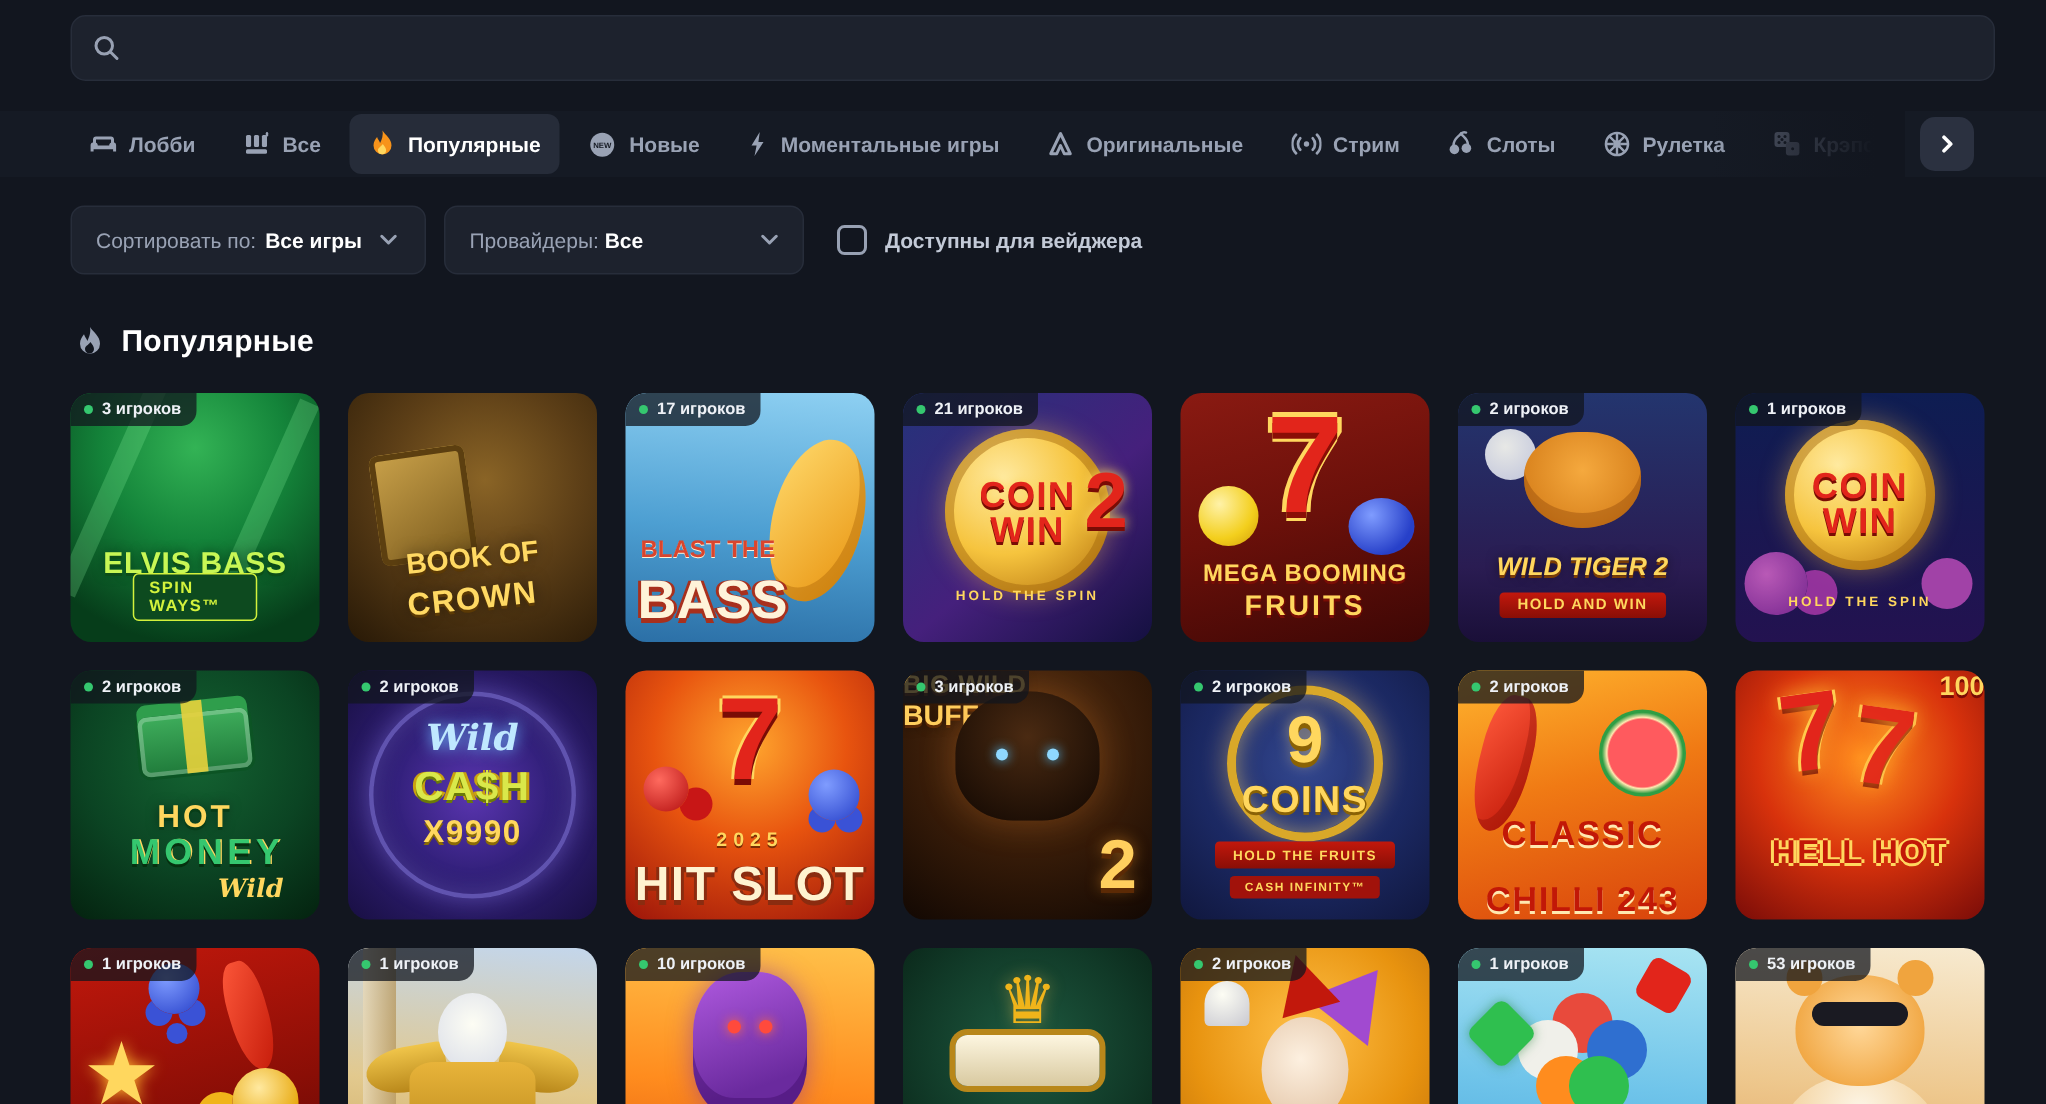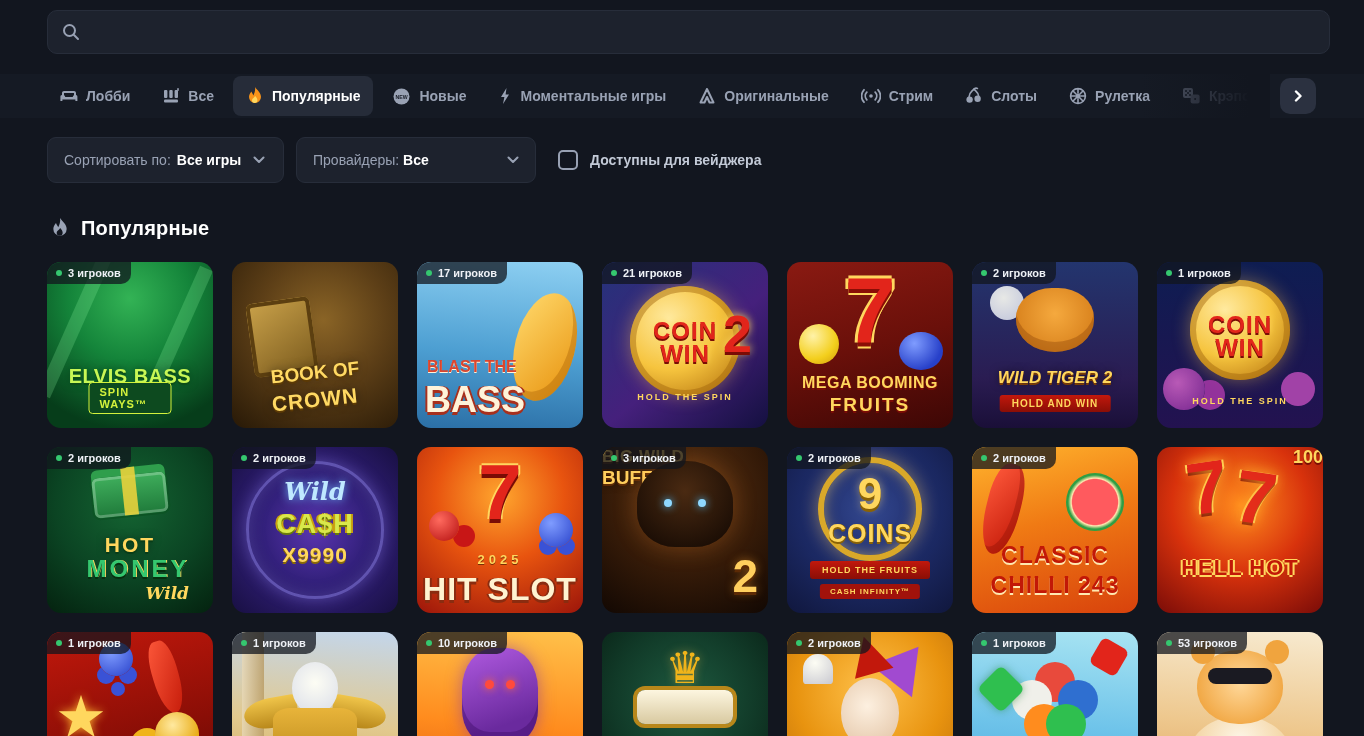--- a/index.html
+++ b/index.html
@@ -203,21 +203,21 @@
     background:#a1120b; color:#ffd75e; font-size:8px; font-weight:900; padding:3px 10px; border-radius:3px;
     letter-spacing:1px; white-space:nowrap; }
   
   .g12 { background:linear-gradient(165deg,#ffb52e 0%, #f07a14 45%, #d8420c 100%); }
   .g12 .chilli { position:absolute; left:14px; top:16px; width:34px; height:92px; border-radius:40% 40% 50% 50%;
     background:linear-gradient(120deg,#ff5a3c,#c21807); transform:rotate(14deg); box-shadow:inset -6px -6px 0 rgba(120,10,0,.3); }
   .g12 .melon { position:absolute; right:14px; top:26px; width:58px; height:58px; border-radius:50%;
     background:radial-gradient(circle at 50% 50%, #ff5a5e 55%, #ffe9b0 58%, #2f9e44 66%); }
   .g12 .t1 { bottom:44px; font-size:23px; font-weight:900; color:#c21807; letter-spacing:1px;
     text-shadow:0 2px 0 #ffe9b0; }
-  .g12 .t2 { bottom:14px; font-size:23px; font-weight:900; color:#c21807; letter-spacing:1px;
+  .g12 .t2 { bottom:0; font-size:23px; font-weight:900; color:#c21807; letter-spacing:1px;
     text-shadow:0 2px 0 #ffe9b0; }
   
   .g13 { background:radial-gradient(circle at 50% 35%, #ff8c1e 0%, #d8320c 50%, #7a0c08 100%); }
   .g13 .seven { position:absolute; top:4px; font-size:74px; color:#e2251b;
     text-shadow:0 0 14px #ffb52e, 0 3px 0 #7a0c05, 2px 0 0 #ffd75e, -2px 0 0 #ffd75e; }
   .g13 .s1 { left:30px; transform:rotate(-8deg); }
   .g13 .s2 { left:78px; top:14px; transform:rotate(8deg); opacity:.9; }
   .g13 .t1 { bottom:32px; font-size:22px; font-weight:900; color:#c21807; letter-spacing:1px;
     text-shadow:0 2px 0 #ffd75e, 2px 0 0 #ffd75e, -2px 0 0 #ffd75e, 0 -1px 0 #ffd75e; }
   .g13 .t2 { bottom:10px; right:28px; left:auto; text-align:right; font-size:18px; font-weight:900; color:#ffd75e;

